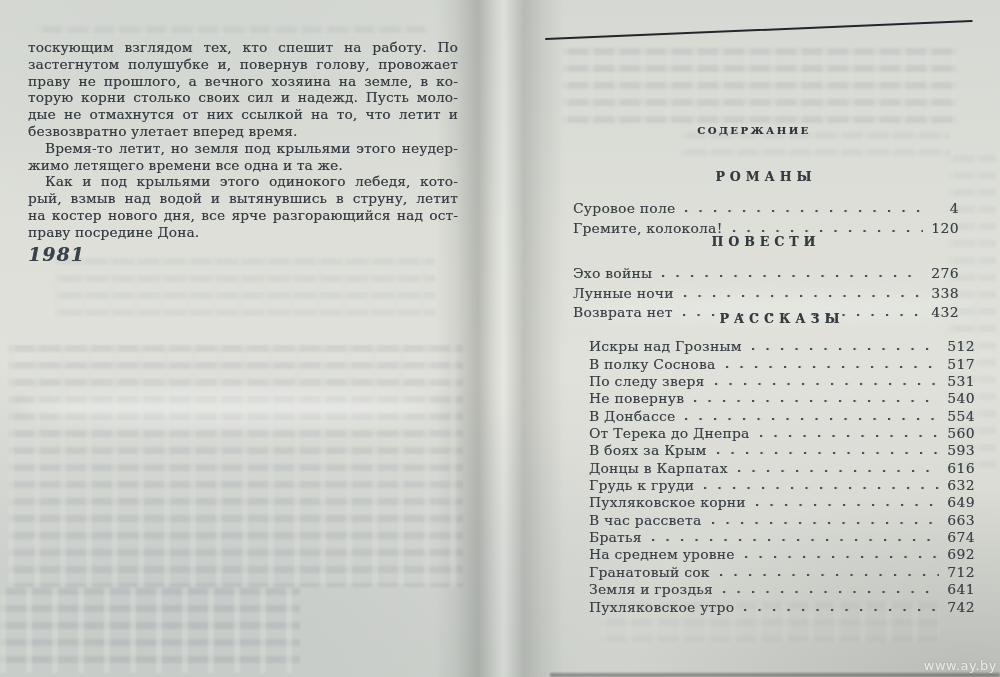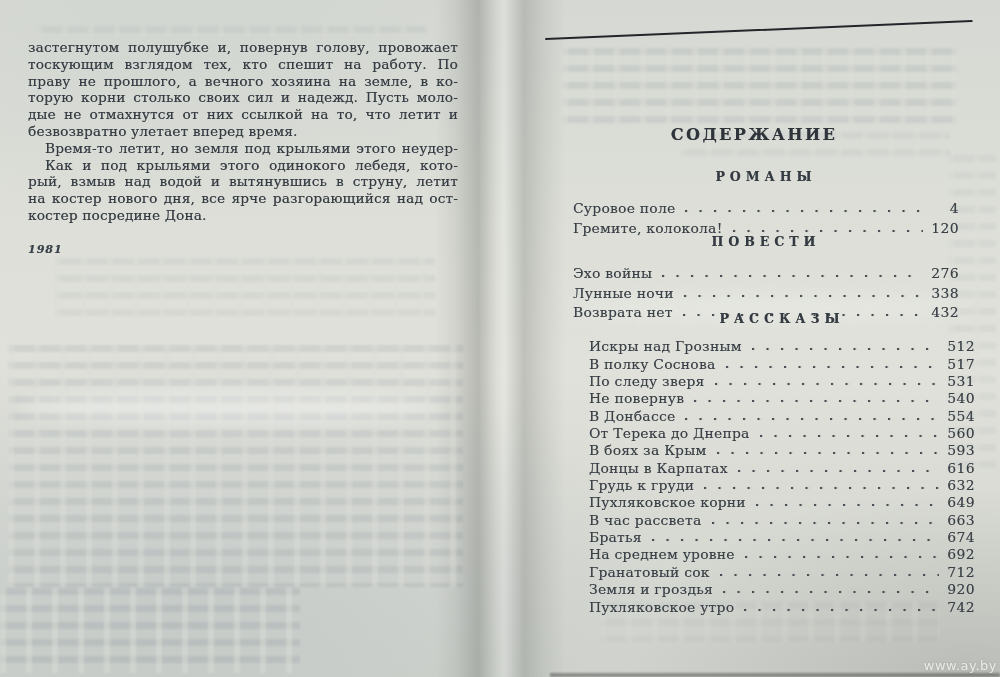--- a/index.html
+++ b/index.html
@@ -18,34 +18,34 @@
   .bline{
     font-size:13.6px;line-height:16.8px;height:16.8px;
     text-align:justify;text-align-last:justify;
     letter-spacing:.2px;white-space:nowrap;
     text-shadow:.3px 0 0 rgba(52,59,66,.55);
   }
   .bline.indent{text-indent:17px;}
   .bline.end{text-align-last:left;}
   .year{
     position:absolute;left:28px;top:243px;
-    font-style:italic;font-weight:bold;font-size:11px;color:#39424a;
+    font-style:italic;font-weight:bold;font-size:19px;color:#39424a;
     letter-spacing:1px;text-shadow:.3px 0 0 rgba(57,66,74,.5);
   }
   
   .top-rule{
     position:absolute;left:545px;top:38px;width:428px;height:2px;
     background:#24262b;border-radius:1px;
     transform:rotate(-2.4deg);transform-origin:left center;
   }
   
   .toc{position:absolute;left:561px;top:0;width:386px;height:677px;color:#394046;}
   .toc-title{
     position:absolute;top:125px;left:0;width:100%;text-align:center;
-    font-weight:bold;font-size:16px;letter-spacing:2.5px;color:#2e343a;
+    font-weight:bold;font-size:10px;letter-spacing:2.5px;color:#2e343a;
     text-shadow:.3px 0 0 rgba(46,52,58,.5);
   }
   .toc-section{position:absolute;left:12px;width:100%;}
   .toc-header{
     text-align:center;font-weight:bold;font-size:12.5px;letter-spacing:5px;
     color:#333a41;margin-bottom:13px;text-shadow:.3px 0 0 rgba(51,58,65,.5);
   }
   .toc-section.s3 .toc-header{margin-bottom:11px;}
   .toc-row{display:flex;align-items:flex-end;font-size:13.8px;
     text-shadow:.25px 0 0 rgba(57,64,70,.45);}
@@ -85,42 +85,43 @@
   <div class="ghost" style="left:562px;top:48px;width:395px;height:76px;opacity:.8;"></div>
   <div class="ghost" style="left:680px;top:132px;width:270px;height:30px;opacity:.45;"></div>
   <div class="ghost" style="left:948px;top:155px;width:48px;height:320px;opacity:.4;"></div>
   <div class="ghost" style="left:600px;top:602px;width:340px;height:40px;opacity:.35;"></div>
   <div class="sheen" style="left:20px;top:390px;width:420px;height:34px;"></div>
   <div class="sheen" style="left:570px;top:295px;width:400px;height:26px;opacity:.7;"></div>
 
   <div>
     <div class="body-text">
 
+        <div class="bline">тоскующим взглядом тех, кто спешит на работу. По</div>
+
         <div class="bline">застегнутом полушубке и, повернув голову, провожает</div>
 
-        <div class="bline">тоскующим взглядом тех, кто спешит на работу. По</div>
-
         <div class="bline">праву не прошлого, а вечного хозяина на земле, в ко-</div>
 
         <div class="bline">торую корни столько своих сил и надежд. Пусть моло-</div>
 
         <div class="bline">дые не отмахнутся от них ссылкой на то, что летит и</div>
 
         <div class="bline end">безвозвратно улетает вперед время.</div>
 
         <div class="bline indent">Время-то летит, но земля под крыльями этого неудер-</div>
 
+        <div class="bline end">жимо летящего времени все одна и та же.</div>
 
         <div class="bline indent">Как и под крыльями этого одинокого лебедя, кото-</div>
 
         <div class="bline">рый, взмыв над водой и вытянувшись в струну, летит</div>
 
         <div class="bline">на костер нового дня, все ярче разгорающийся над ост-</div>
 
-        <div class="bline end">костер посредине Дона.</div>
+        <div class="bline end">праву посредине Дона.</div>
       </div>
     <div class="year">1981</div>
   </div>
 
   <div>
     <div class="top-rule"></div>
 
     <div class="toc">
       <div class="toc-title">СОДЕРЖАНИЕ</div>
 
@@ -250,21 +251,21 @@
 
             <div class="toc-row">
               <span class="toc-entry-title">Гранатовый сок</span>
               <span class="toc-dots"></span>
               <span class="toc-page">712</span>
             </div>
 
             <div class="toc-row">
               <span class="toc-entry-title">Земля и гроздья</span>
               <span class="toc-dots"></span>
-              <span class="toc-page">920</span>
+              <span class="toc-page">641</span>
             </div>
 
             <div class="toc-row">
               <span class="toc-entry-title">Пухляковское утро</span>
               <span class="toc-dots"></span>
               <span class="toc-page">742</span>
             </div>
           </div>
       </div>
     </div>

